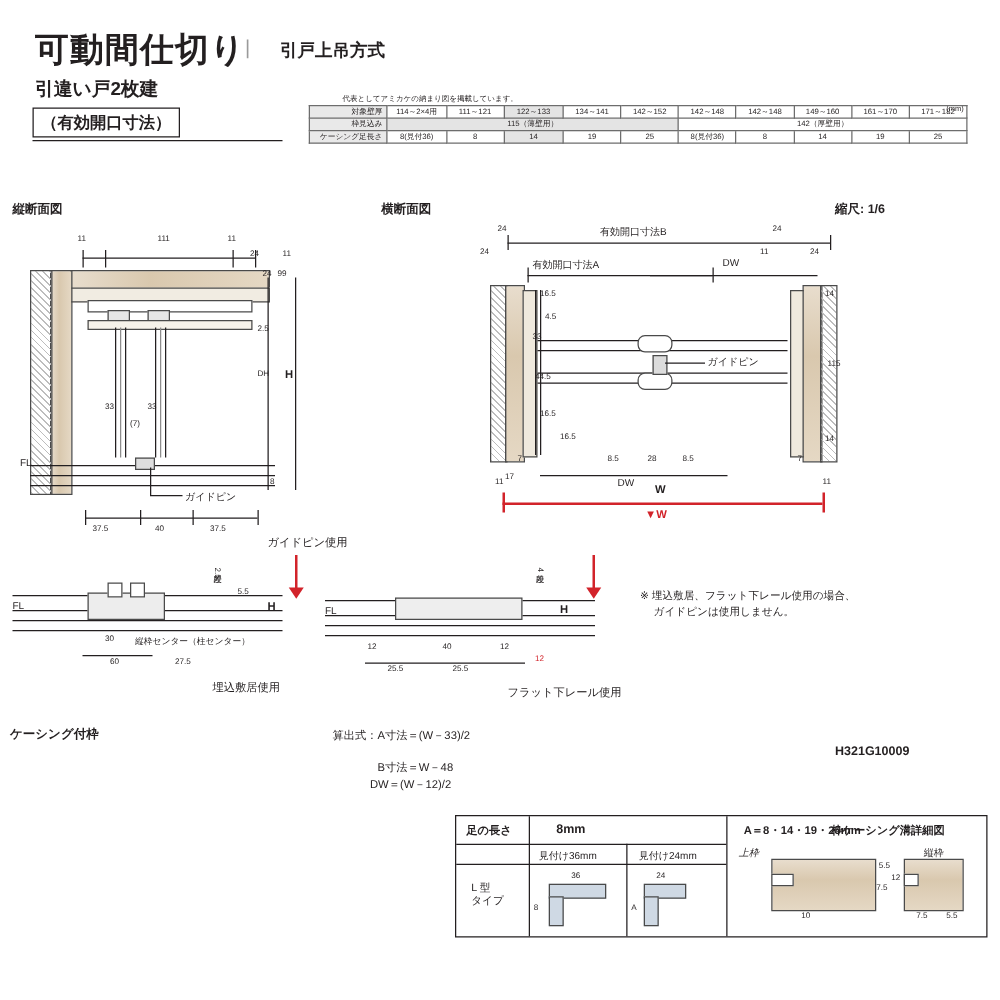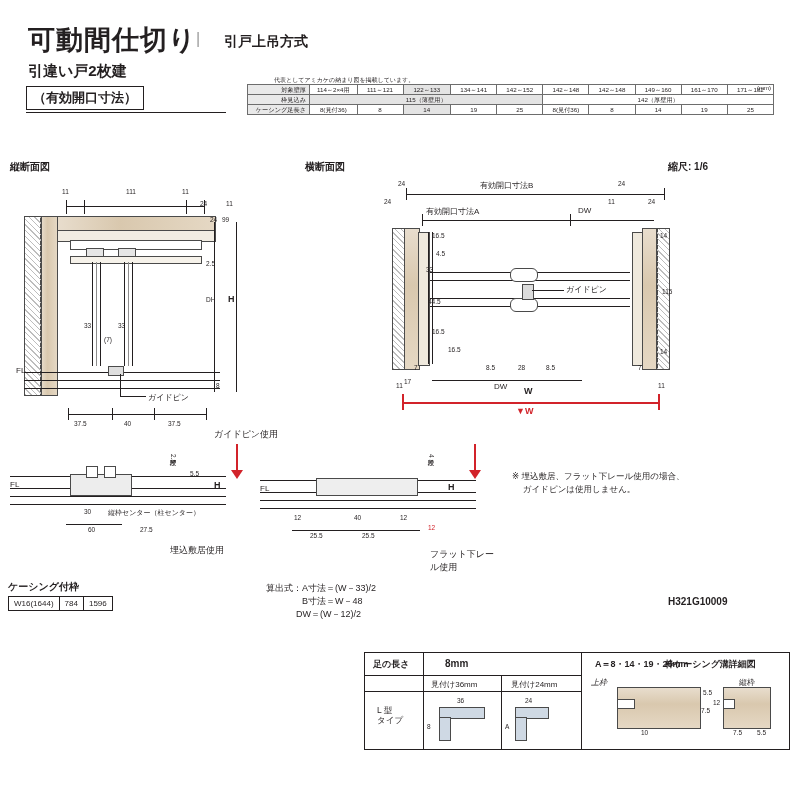--- a/index.html
+++ b/index.html
@@ -297,41 +297,36 @@
   <div class="abs" style="left:10px;top:32px;font-size:8px;">FL</div>
   <div class="abs xsmall" style="left:44px;top:62px;">12</div>
   <div class="abs xsmall" style="left:104px;top:62px;">40</div>
   <div class="abs xsmall" style="left:150px;top:62px;">12</div>
   <div class="line" style="left:42px;top:78px;width:128px;height:1px;"></div>
   <div class="abs xsmall" style="left:60px;top:80px;">25.5</div>
   <div class="abs xsmall" style="left:112px;top:80px;">25.5</div>
   <div class="abs xsmall" style="left:178px;top:72px;color:#d2232a;">12</div>
   <div class="abs xsmall" style="left:176px;top:2px;writing-mode:vertical-rl;">段差4</div>
   <div class="abs xsmall" style="left:198px;top:30px;font-size:9px;font-weight:bold;">H</div>
-  <div class="abs" style="left:156px;top:96px;font-size:9px;margin-left:24px;">フラット下レール使用</div>
+  <div class="abs" style="left:156px;top:96px;font-size:9px;">フラット下レール使用</div>
 </div>
 
 <div class="abs" style="left:512px;top:470px;font-size:8.5px;line-height:1.5;white-space:pre-line;">※ 埋込敷居、フラット下レール使用の場合、
 　 ガイドピンは使用しません。</div>
 
 <div class="abs" style="left:266px;top:582px;font-size:9px;line-height:1.45;">
   <div>算出式：A寸法＝(W－33)/2</div>
-  <div style="padding-left:36px;">B寸法＝W－48</div>
+  <div style="padding-left:36px;margin-top:13px;">B寸法＝W－48</div>
   <div style="padding-left:30px;">DW＝(W－12)/2</div>
 </div>
 
 <div class="abs" style="left:8px;top:580px;font-size:10px;font-weight:bold;">ケーシング付枠</div>
 <div class="abs" style="left:8px;top:596px;">
 <table class="dim-tbl">
   <tbody>
-  <tr>
-    <td>W16(1644)</td>
-    <td>784</td>
-    <td>1596</td>
-  </tr>
 </tbody>
     </table>
 </div>
 
 <div class="abs" style="left:668px;top:596px;font-size:10px;font-weight:bold;">H321G10009</div>
 
 <div class="abs bot-box" style="left:364px;top:652px;width:424px;height:96px;">
 
   <div class="line" style="left:58px;top:0px;width:1px;height:96px;"></div>
   <div class="line" style="left:0px;top:22px;width:216px;height:1px;"></div>

